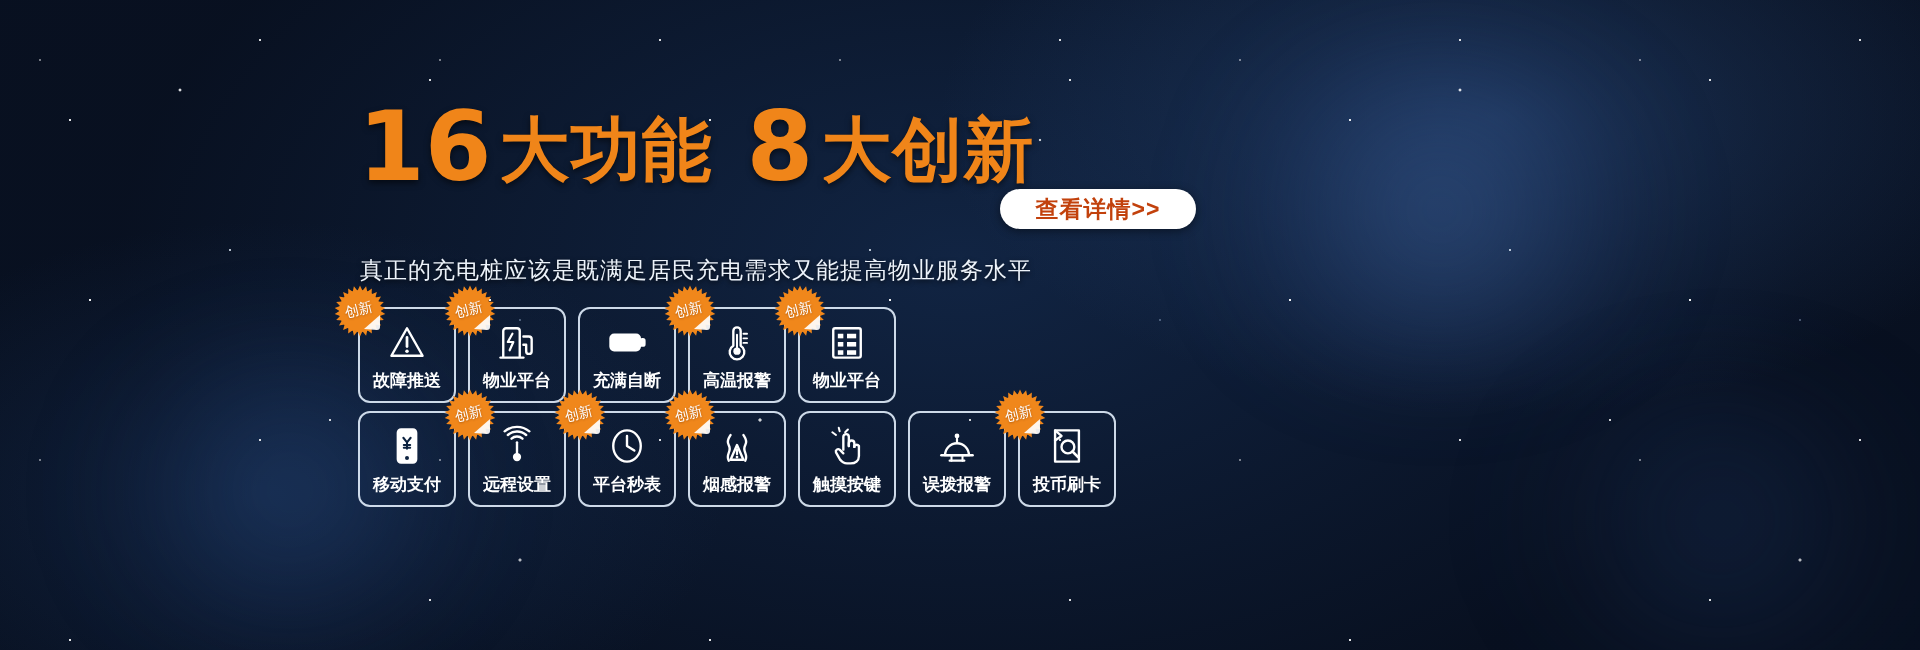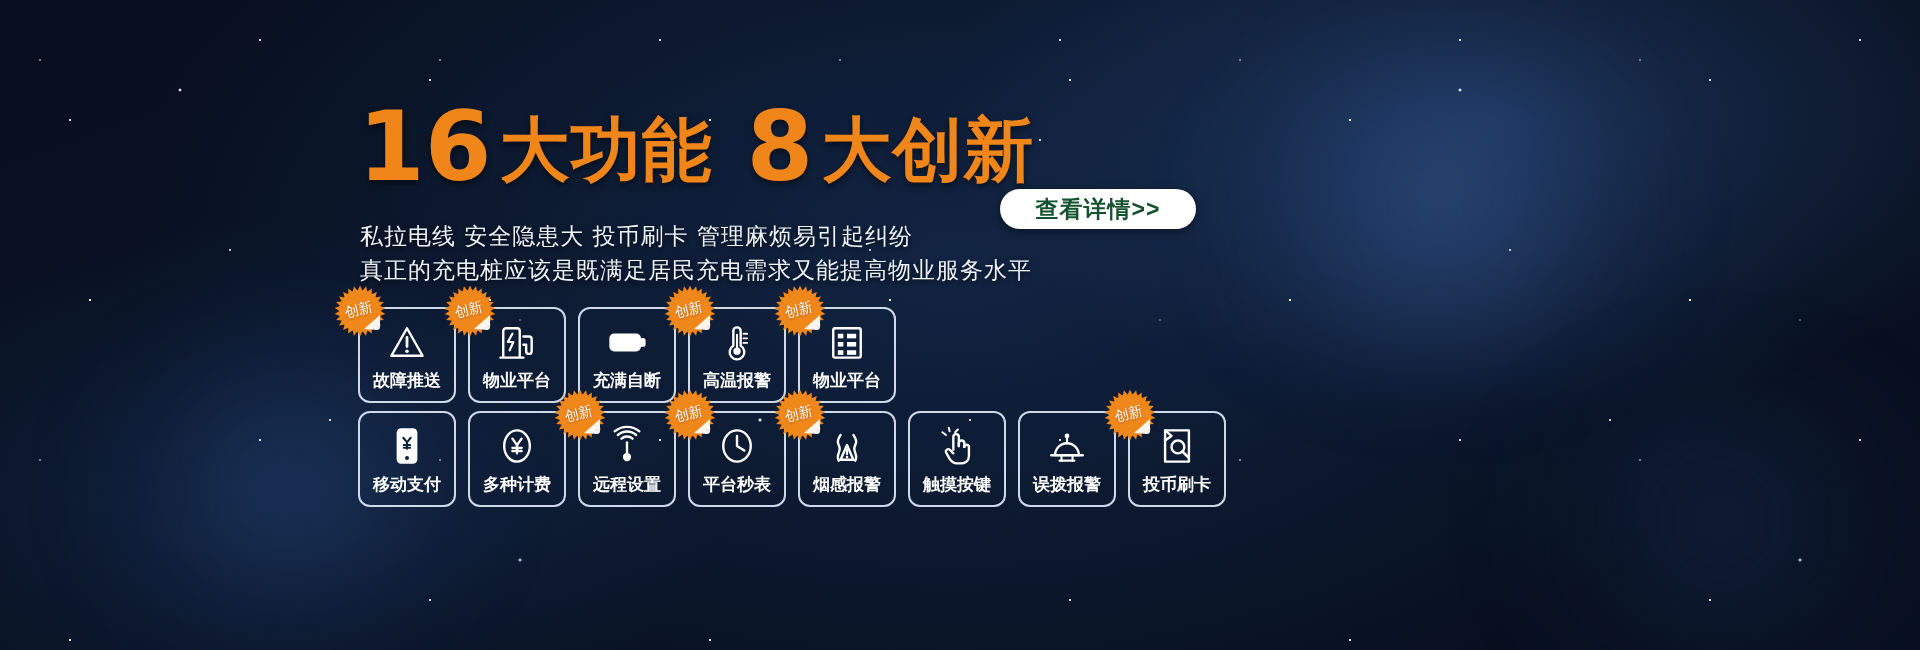--- a/index.html
+++ b/index.html
@@ -115,21 +115,21 @@
   #subline2 { top: 244px; }
 
   
   #cta {
     position: absolute;
     left: 1000px; top: 178px;
     width: 196px; height: 40px;
     background: #FFFFFF;
     border-radius: 22px;
     display: flex; align-items: center; justify-content: center;
-    color: #14532d;
+    color: #c2410c;
     font-size: 23px;
     font-weight: 700;
     letter-spacing: 1px;
     box-shadow: 0 2px 10px rgba(0,0,0,0.45);
     cursor: pointer;
     white-space: nowrap;
   }
 
   
   #tiles {
@@ -199,21 +199,20 @@
   <div class="stars s3"></div>
 
   <div class="content">
 
     <div id="headline">
       <span class="num">16</span><span class="gap-s"></span><span class="cn">大功能</span><span class="gap"></span><span class="num">8</span><span class="gap-s"></span><span class="cn">大创新</span>
     </div>
 
     <div id="cta">查看详情&gt;&gt;</div>
 
-    <div class="subline" id="subline1">私拉电线  安全隐患大  投币刷卡  管理麻烦易引起纠纷</div>
     <div class="subline" id="subline2">真正的充电桩应该是既满足居民充电需求又能提高物业服务水平</div>
 
     <div id="tiles">
       <div class="row" id="row1">
           <div class="tile">
             <div class="badge">
               <span class="burst"><svg width="52" height="52" viewBox="0 0 52 52">
                   <polygon points="26.00,0.50 28.47,5.65 32.10,1.24 33.27,6.83 37.85,3.42 37.65,9.13 42.91,6.91 41.34,12.41 46.99,11.51 44.15,16.47 49.84,16.96 45.90,21.09 51.31,22.93 46.50,26.00 51.31,29.07 45.90,30.91 49.84,35.04 44.15,35.53 46.99,40.49 41.34,39.59 42.91,45.09 37.65,42.87 37.85,48.58 33.27,45.17 32.10,50.76 28.47,46.35 26.00,51.50 23.53,46.35 19.90,50.76 18.73,45.17 14.15,48.58 14.35,42.87 9.09,45.09 10.66,39.59 5.01,40.49 7.85,35.53 2.16,35.04 6.10,30.91 0.69,29.07 5.50,26.00 0.69,22.93 6.10,21.09 2.16,16.96 7.85,16.47 5.01,11.51 10.66,12.41 9.09,6.91 14.35,9.13 14.15,3.42 18.73,6.83 19.90,1.24 23.53,5.65" fill="#F0871B"></polygon>
                   <circle cx="26" cy="26" r="21" fill="#F0871B"></circle>
                   <path d="M30 44 L46 30 L46 42 A3 3 0 0 1 43 45 Z" fill="#ffffff" opacity="0.92"></path>
@@ -305,30 +304,20 @@
               <svg width="44" height="44" viewBox="0 0 48 48" fill="none" stroke="currentColor" stroke-width="2.6" stroke-linecap="round" stroke-linejoin="round">
                 <rect x="14" y="6" width="20" height="36" rx="3.5" fill="currentColor" stroke="currentColor"></rect>
                 <path d="M20 15 l4 5 4 -5" stroke="#0d2340" stroke-width="2.2"></path>
                 <path d="M24 20 v7 M20.5 23 h7 M20.5 26 h7" stroke="#0d2340" stroke-width="2.2"></path>
                 <circle cx="24" cy="37" r="2.2" fill="#0d2340" stroke="none"></circle>
               </svg>
             </div>
             <div class="lbl">移动支付</div>
           </div>
           <div class="tile">
-            <div class="ico">
-              <svg width="44" height="44" viewBox="0 0 48 48" fill="none" stroke="currentColor" stroke-width="2.6" stroke-linecap="round" stroke-linejoin="round">
-                <ellipse cx="24" cy="24" rx="14" ry="17"></ellipse>
-                <path d="M19 16 l5 7 5 -7" stroke-width="2.6"></path>
-                <path d="M24 23 v9 M19 26 h10 M19 29.5 h10" stroke-width="2.6"></path>
-              </svg>
-            </div>
-            <div class="lbl">多种计费</div>
-          </div>
-          <div class="tile">
             <div class="badge">
               <span class="burst"><svg width="52" height="52" viewBox="0 0 52 52">
                   <polygon points="26.00,0.50 28.47,5.65 32.10,1.24 33.27,6.83 37.85,3.42 37.65,9.13 42.91,6.91 41.34,12.41 46.99,11.51 44.15,16.47 49.84,16.96 45.90,21.09 51.31,22.93 46.50,26.00 51.31,29.07 45.90,30.91 49.84,35.04 44.15,35.53 46.99,40.49 41.34,39.59 42.91,45.09 37.65,42.87 37.85,48.58 33.27,45.17 32.10,50.76 28.47,46.35 26.00,51.50 23.53,46.35 19.90,50.76 18.73,45.17 14.15,48.58 14.35,42.87 9.09,45.09 10.66,39.59 5.01,40.49 7.85,35.53 2.16,35.04 6.10,30.91 0.69,29.07 5.50,26.00 0.69,22.93 6.10,21.09 2.16,16.96 7.85,16.47 5.01,11.51 10.66,12.41 9.09,6.91 14.35,9.13 14.15,3.42 18.73,6.83 19.90,1.24 23.53,5.65" fill="#F0871B"></polygon>
                   <circle cx="26" cy="26" r="21" fill="#F0871B"></circle>
                   <path d="M30 44 L46 30 L46 42 A3 3 0 0 1 43 45 Z" fill="#ffffff" opacity="0.92"></path>
                 </svg></span>
               <span class="txt">创新</span>
             </div>
             <div class="ico">
               <svg width="44" height="44" viewBox="0 0 48 48" fill="none" stroke="currentColor" stroke-width="2.6" stroke-linecap="round" stroke-linejoin="round">

